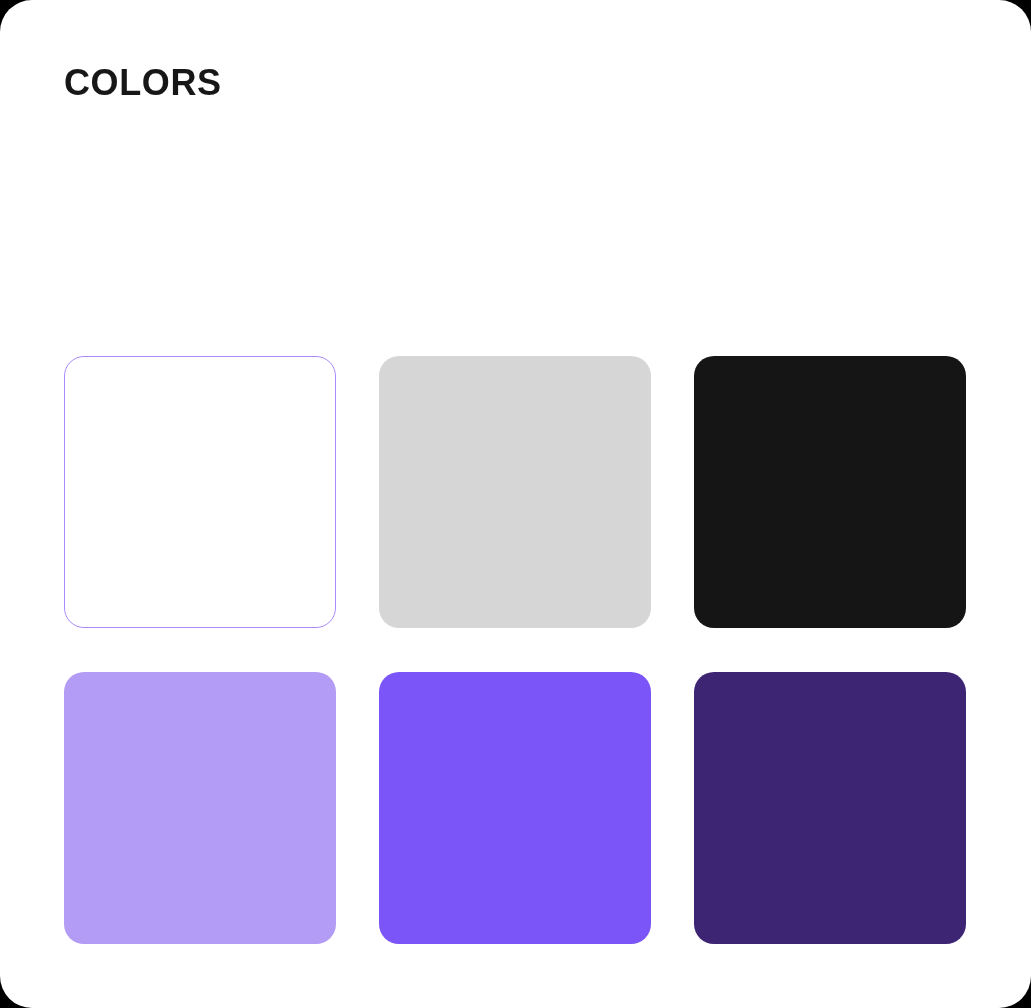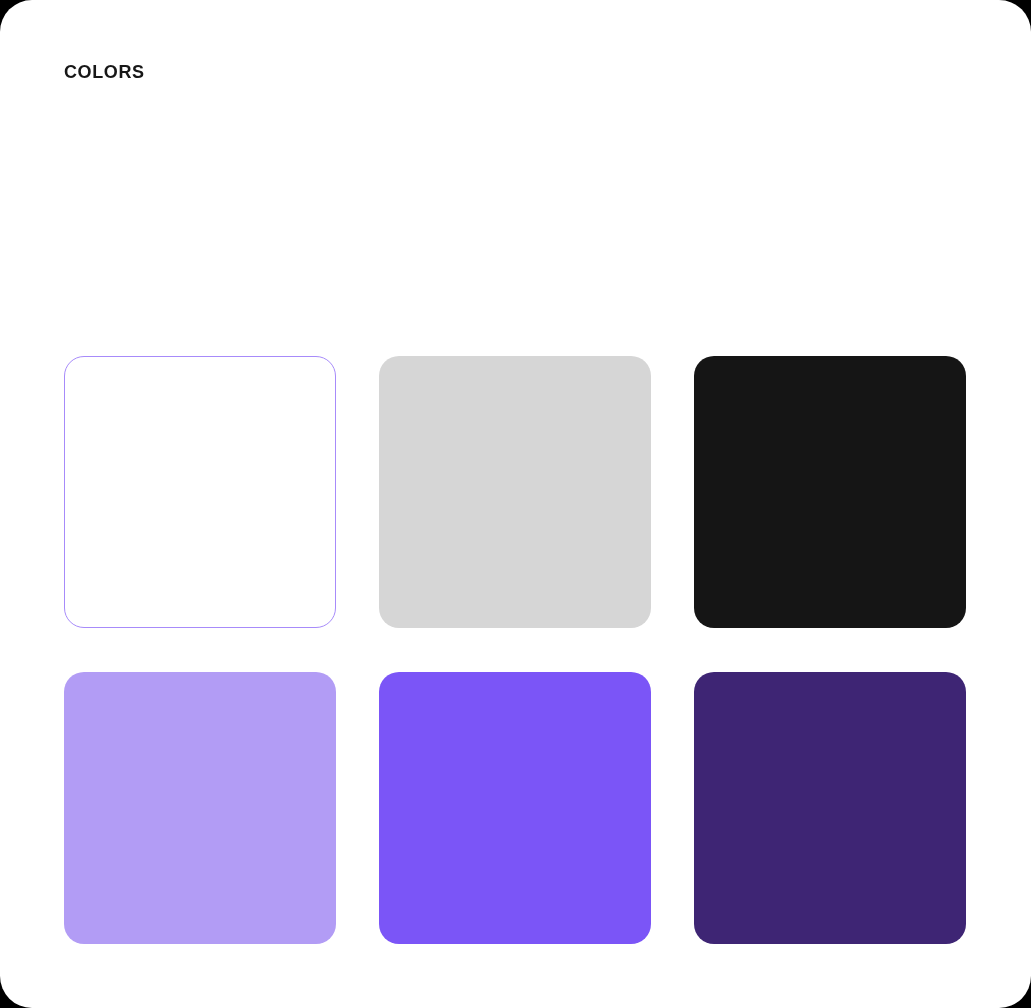--- a/index.html
+++ b/index.html
@@ -23,21 +23,21 @@
     border-radius: 32px;
     overflow: hidden;
     box-sizing: border-box;
   }
 
   #page-title {
     position: absolute;
     left: 64px;
     top: 63px;
     font-family: "Liberation Sans", sans-serif;
-    font-size: 18px;
+    font-size: 36px;
     font-weight: 700;
     letter-spacing: 0.6px;
     color: #171717;
     line-height: 1.1;
     text-transform: uppercase;
     margin: 0;
     white-space: nowrap;
   }
 
   #swatch-grid {

